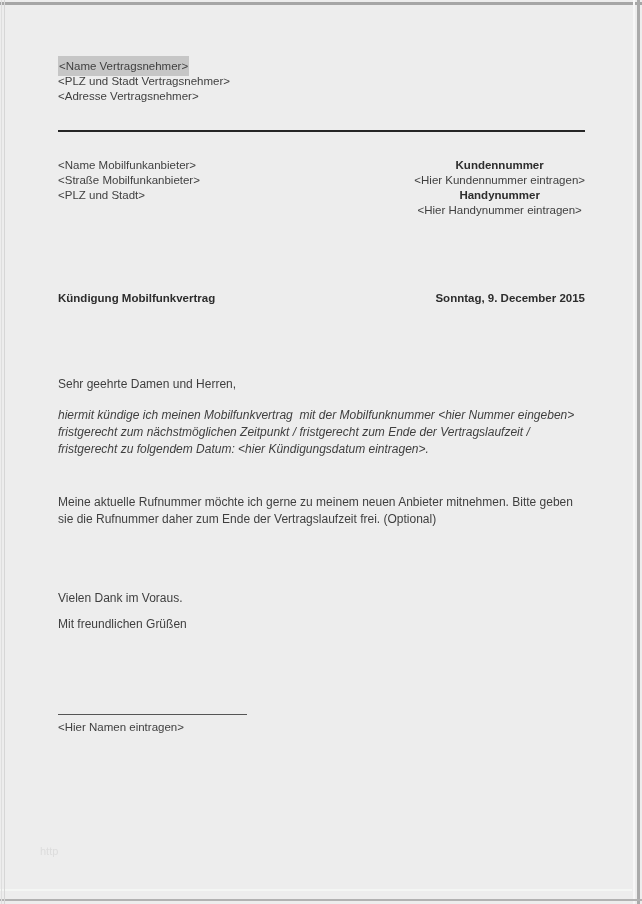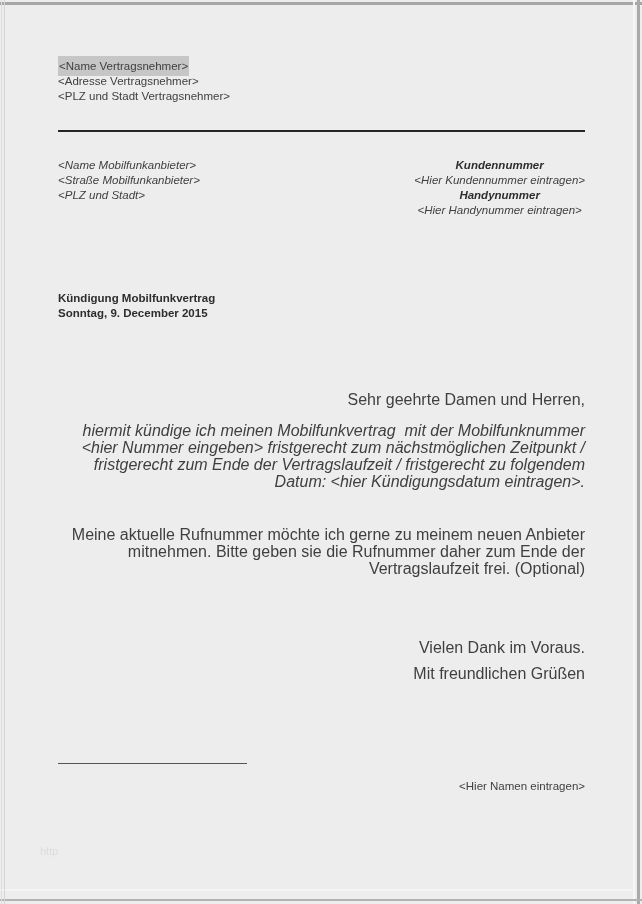--- a/index.html
+++ b/index.html
@@ -45,51 +45,49 @@
     margin: 26px 0 0 0;
     border: none;
     border-top: 2px solid #262626;
     height: 0;
   }
 
   .recipient-row {
     display: flex;
     justify-content: space-between;
     margin-top: 26px;
-    font-style: italic;
   }
   .recipient-col { text-align: left; }
   .reference-col { text-align: center; }
   .bold-label { font-weight: bold; color: #2d2d2d; }
 
   .subject-row {
     display: flex;
     justify-content: space-between;
     margin-top: 73px;
     font-weight: bold;
     color: #2d2d2d;
-    flex-direction: column;
   }
 
-  .body-text { font-size: 16px; line-height: 17px; text-align: right; }
+  .body-text { font-size: 12px; line-height: 17px; }
   .salutation { margin-top: 70px; }
   .para-1 { margin-top: 14px; white-space: pre-wrap; font-style: italic; }
   .para-2 { margin-top: 10px; }
   .para-3 { margin-top: 36px; }
   .thanks  { margin-top: 62px; }
   .closing { margin-top: 9px; }
 
   .signature-line {
     margin: 81px 0 0 0;
     border: none;
     border-top: 1px solid #555555;
     width: 189px;
     height: 0;
   }
-  .signature-name { margin-top: 15px; text-align: right; }
+  .signature-name { margin-top: 5px; }
 
   .watermark {
     position: absolute;
     left: 40px;
     top: 845px;
     font-size: 11px;
     color: #dcdcdc;
     user-select: none;
   }
 </style>
@@ -104,22 +102,22 @@
   <div class="frame-bottom-inner"></div>
   <div class="frame-left"></div>
   <div class="frame-left-outer"></div>
 
   <div class="content">
 
     <div class="sender-block">
       <div class="sender-line">
         <span class="highlight">&lt;Name Vertragsnehmer&gt;</span>
       </div>
+      <div class="sender-line">&lt;PLZ und Stadt Vertragsnehmer&gt;</div>
       <div class="sender-line">&lt;Adresse Vertragsnehmer&gt;</div>
-      <div class="sender-line">&lt;PLZ und Stadt Vertragsnehmer&gt;</div>
     </div>
 
     <hr class="divider">
 
     <div class="recipient-row">
       <div class="recipient-col">
         <div>&lt;Name Mobilfunkanbieter&gt;</div>
         <div>&lt;Straße Mobilfunkanbieter&gt;</div>
         <div>&lt;PLZ und Stadt&gt;</div>
       </div>

